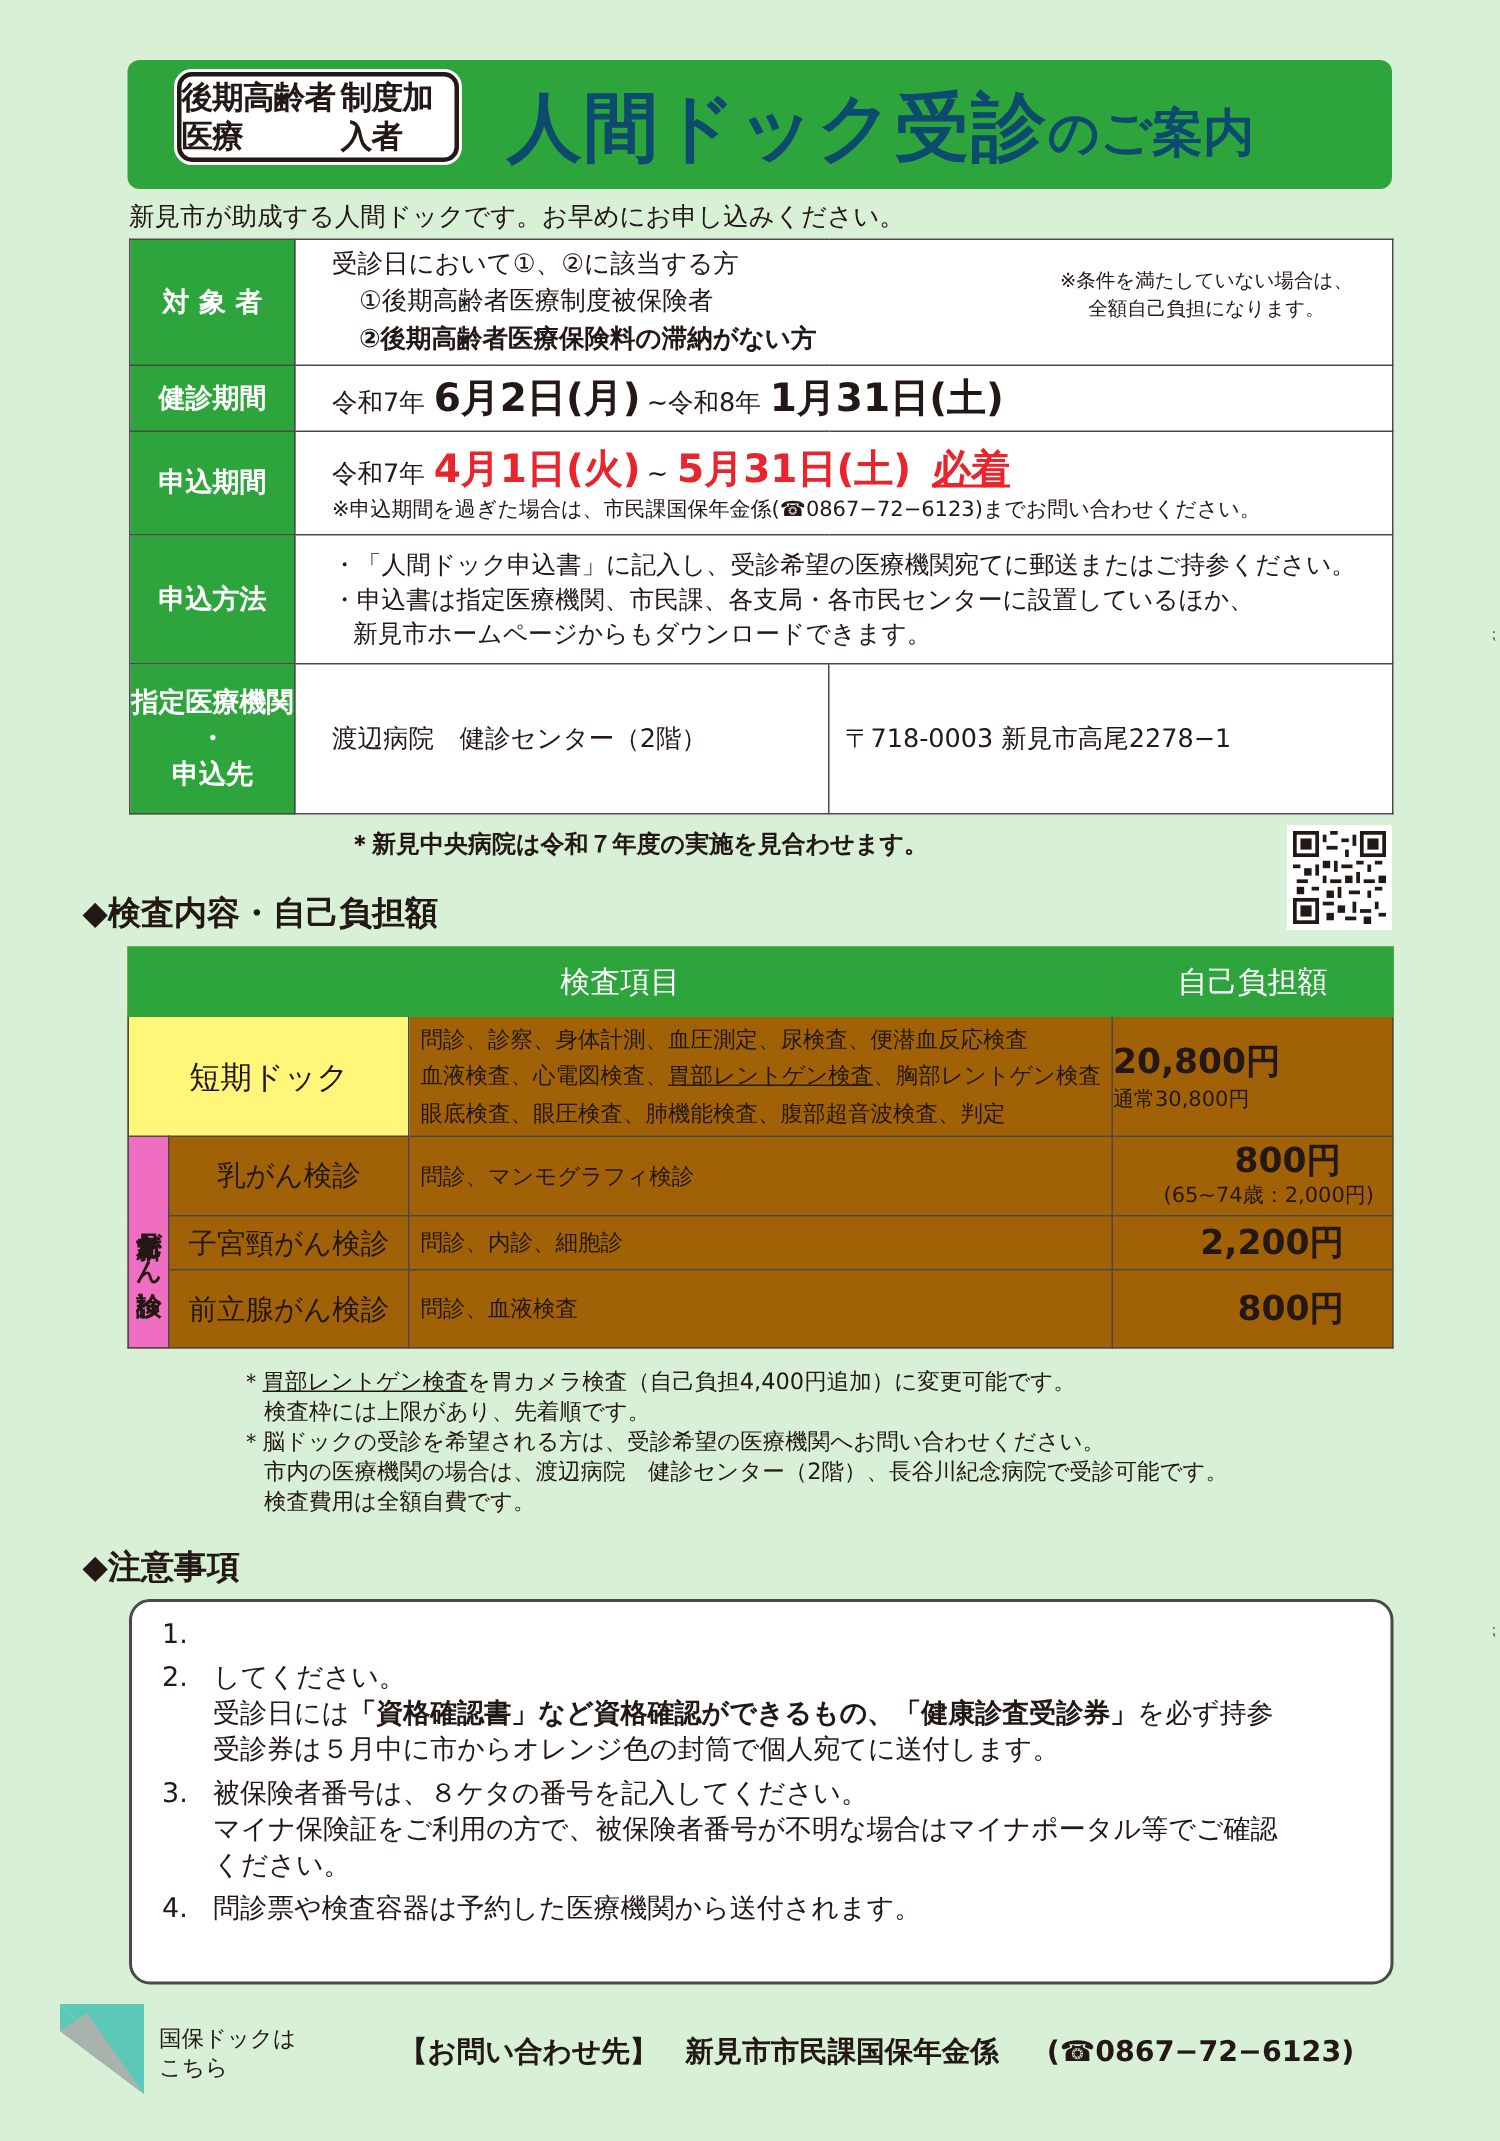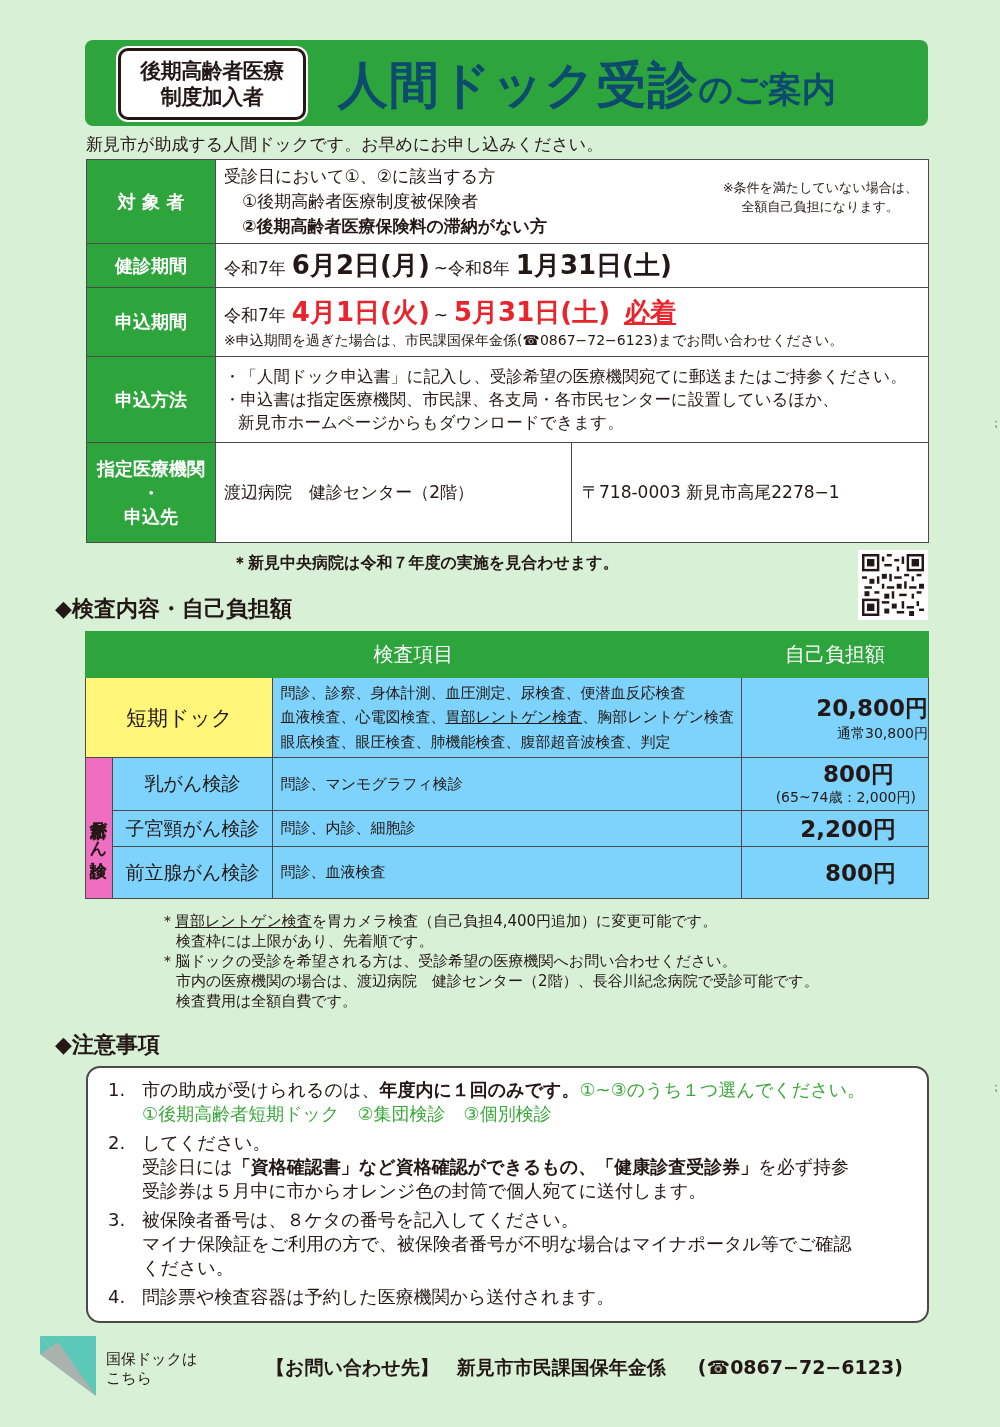--- a/index.html
+++ b/index.html
@@ -12,24 +12,24 @@
     overflow: hidden;
   }
   .abs { position: absolute; }
 
   
   .banner {
     left: 85px; top: 40px; width: 843px; height: 86px;
     background: #2ea53c; border-radius: 8px;
   }
   .banner-badge {
-    left: 118px; top: 48px; width: 188px; height: 72px;
+    left: 118px; top: 48px; width: 188px; height: 60px;
     background: #fff; border: 3px solid #231815; border-radius: 10px;
     box-shadow: 0 0 0 2px #fff;
-    display: flex; flex-direction: column; align-items: center; justify-content: center;
+    display: flex; align-items: center; justify-content: center;
     font-weight: bold; font-size: 21px; line-height: 26px; letter-spacing: -0.5px;
   }
   .banner-title {
     left: 338px; top: 52px; height: 62px;
     color: #0c4a6e; font-weight: bold; white-space: nowrap;
     display: flex; align-items: flex-end;
   }
   .banner-title .big { font-size: 50px; line-height: 58px; letter-spacing: 1px; }
   .banner-title .small { font-size: 34px; line-height: 50px; }
 
@@ -38,21 +38,21 @@
   
   .info-table {
     left: 86px; top: 159px; width: 843px;
     border: 1.5px solid #4a4a4a; border-collapse: collapse; background: #fff;
   }
   .info-table td { border: 1.5px solid #4a4a4a; vertical-align: middle; }
   .info-table td.label {
     width: 129px; background: #2ea53c; color: #fff;
     font-weight: bold; font-size: 18px; text-align: center; line-height: 24px;
   }
-  .info-table td.content { padding: 0 8px; font-size: 17px; }
+  .info-table td.content { padding: 0 24px; font-size: 17px; }
   .row-taisho { height: 84px; }
   .row-kenshin { height: 44px; }
   .row-moshikomi { height: 69px; margin-left: 19px; }
   .row-houhou { height: 86px; }
   .row-kikan { height: 100px; }
 
   .taisho-wrap { display: flex; justify-content: space-between; align-items: flex-start; }
   .taisho-main div { line-height: 25px; font-size: 17px; white-space: nowrap; }
   .taisho-main .sub { padding-left: 18px; }
   .taisho-main .bold { font-weight: bold; }
@@ -73,38 +73,38 @@
   .caveat { left: 232px; top: 553px; font-size: 16px; font-weight: bold; white-space: nowrap; }
   .qr { left: 858px; top: 550px; width: 70px; height: 70px; background: #fff; padding: 4px; }
 
   .section-heading { font-size: 22px; font-weight: bold; white-space: nowrap; }
   .h-kensa { left: 55px; top: 594px; }
   .h-chui { left: 55px; top: 1030px; }
 
   
   .exam-table {
     left: 85px; top: 631px; width: 844px;
-    border-collapse: collapse; background: #7dd3fc;
+    border-collapse: collapse; background: #a16207;
     border: 1.5px solid #4a4a4a;
   }
   .exam-table td, .exam-table th { border: 1.2px solid #4a4a4a; vertical-align: middle; }
   .exam-table th {
     background: #2ea53c; color: #fff; font-weight: normal; font-size: 20px; height: 46px;
     border-color: #2ea53c;
   }
   .c-tanki { background: #fff67a; font-size: 21px; text-align: center; }
   .c-city { background: #f06ec2; width: 27px; text-align: center; font-size: 17px; font-weight: bold; line-height: 18px; padding: 0 2px; }
   .c-name { text-align: center; font-size: 19px; white-space: nowrap; }
   .c-items { font-size: 15px; padding: 0 7px; white-space: nowrap; }
   .c-items div { line-height: 24.5px; }
   .c-items .ul { text-decoration: underline; }
   .c-price { text-align: right; padding-right: 32px; white-space: nowrap; }
   .c-price .p { font-size: 23px; font-weight: bold; line-height: 30px; }
   .c-price .sub { font-size: 14px; line-height: 20px; }
-  .c-price.center { text-align: right; padding-right: 0; }
+  .c-price.center { text-align: left; padding-right: 0; }
   .c-price .sub.paren { margin-right: -22px; }
   .r-tanki { height: 80px; }
   .r-nyu { height: 53px; }
   .r-shikyu { height: 36px; }
   .r-zenritsu { height: 52px; }
 
   .footnotes { left: 160px; top: 911px; font-size: 15px; line-height: 20px; white-space: nowrap; }
   .footnotes .indent { padding-left: 16px; }
   .footnotes .ul { text-decoration: underline; }
 
@@ -318,24 +318,20 @@
   <div>＊脳ドックの受診を希望される方は、受診希望の医療機関へお問い合わせください。</div>
   <div class="indent">市内の医療機関の場合は、渡辺病院　健診センター（2階）、長谷川紀念病院で受診可能です。</div>
   <div class="indent">検査費用は全額自費です。</div>
 </div>
 
 <div class="abs section-heading h-chui">◆注意事項</div>
 
 <div class="abs notes-box">
   <div class="note-item">
     <span class="num">1.</span>
-    <div class="txt">
-      <div><span>市の助成が受けられるのは、</span><span class="bold">年度内に１回のみです。</span><span class="green">①~③のうち１つ選んでください。</span></div>
-      <div class="green">①後期高齢者短期ドック　②集団検診　③個別検診</div>
-    </div>
   </div>
   <div class="note-item">
     <span class="num">2.</span>
     <div class="txt">
       <div>してください。</div>
       <div><span>受診日には</span><span class="bold">「資格確認書」など資格確認ができるもの、「健康診査受診券」</span><span>を必ず持参</span></div>
       <div>受診券は５月中に市からオレンジ色の封筒で個人宛てに送付します。</div>
     </div>
   </div>
   <div class="note-item">

